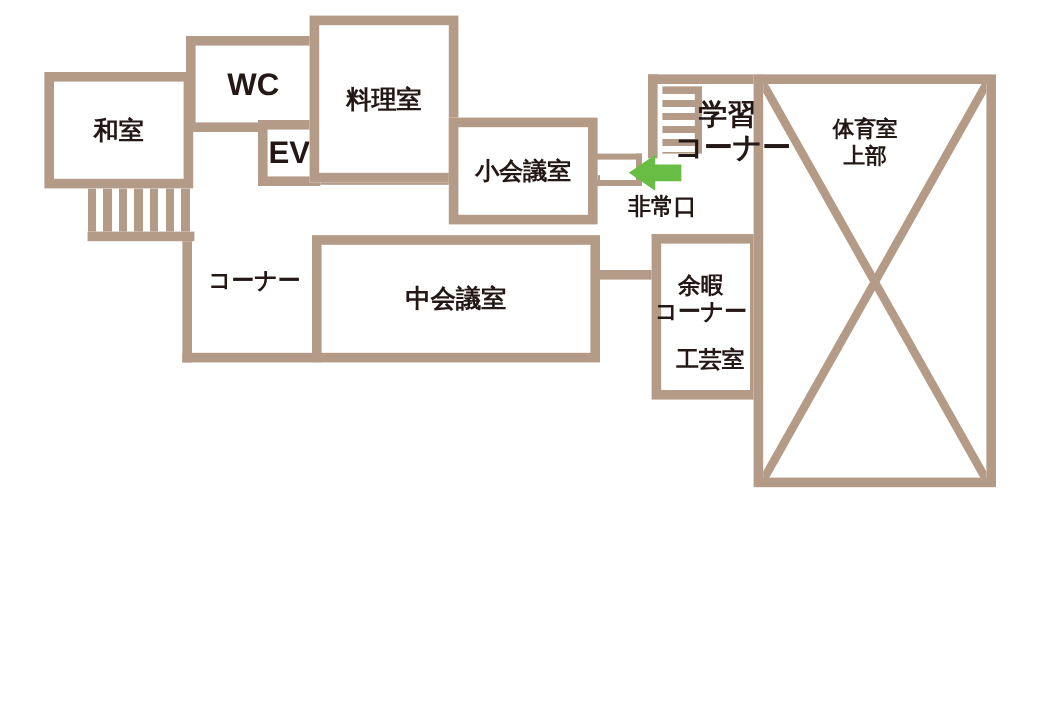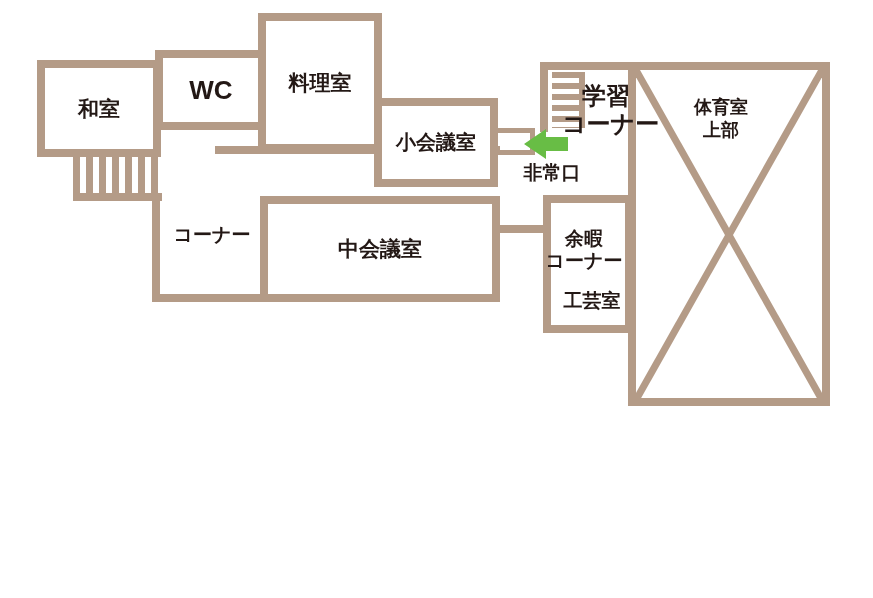--- a/index.html
+++ b/index.html
@@ -82,24 +82,27 @@
 </style>
 </head>
 <body>
 
 <div id="plan">
 
   <div class="room fs21" style="left:37px;top:60px;width:124px;height:97px;">
     <span>和室</span>
   </div>
 
-  <div class="room fs24" style="left:155px;top:30px;width:112px;height:80px;margin-top:20px;">
+  <div class="room fs24" style="left:155px;top:30px;width:112px;height:80px;">
     <span>WC</span>
   </div>
 
+  <div class="room fs24" style="left:215px;top:100px;width:52px;height:55px;">
+    <span>EV</span>
+  </div>
 
   <div class="room fs21" style="left:258px;top:13px;width:124px;height:139px;justify-content:center;">
     <span>料理室</span>
   </div>
 
   <div class="room fs20" style="left:374px;top:63px;width:124px;height:89px;margin-top:35px;">
     <span>小会議室</span>
   </div>
 
   <div class="room fs21" style="left:260px;top:196px;width:240px;height:106px;align-items:center;">

